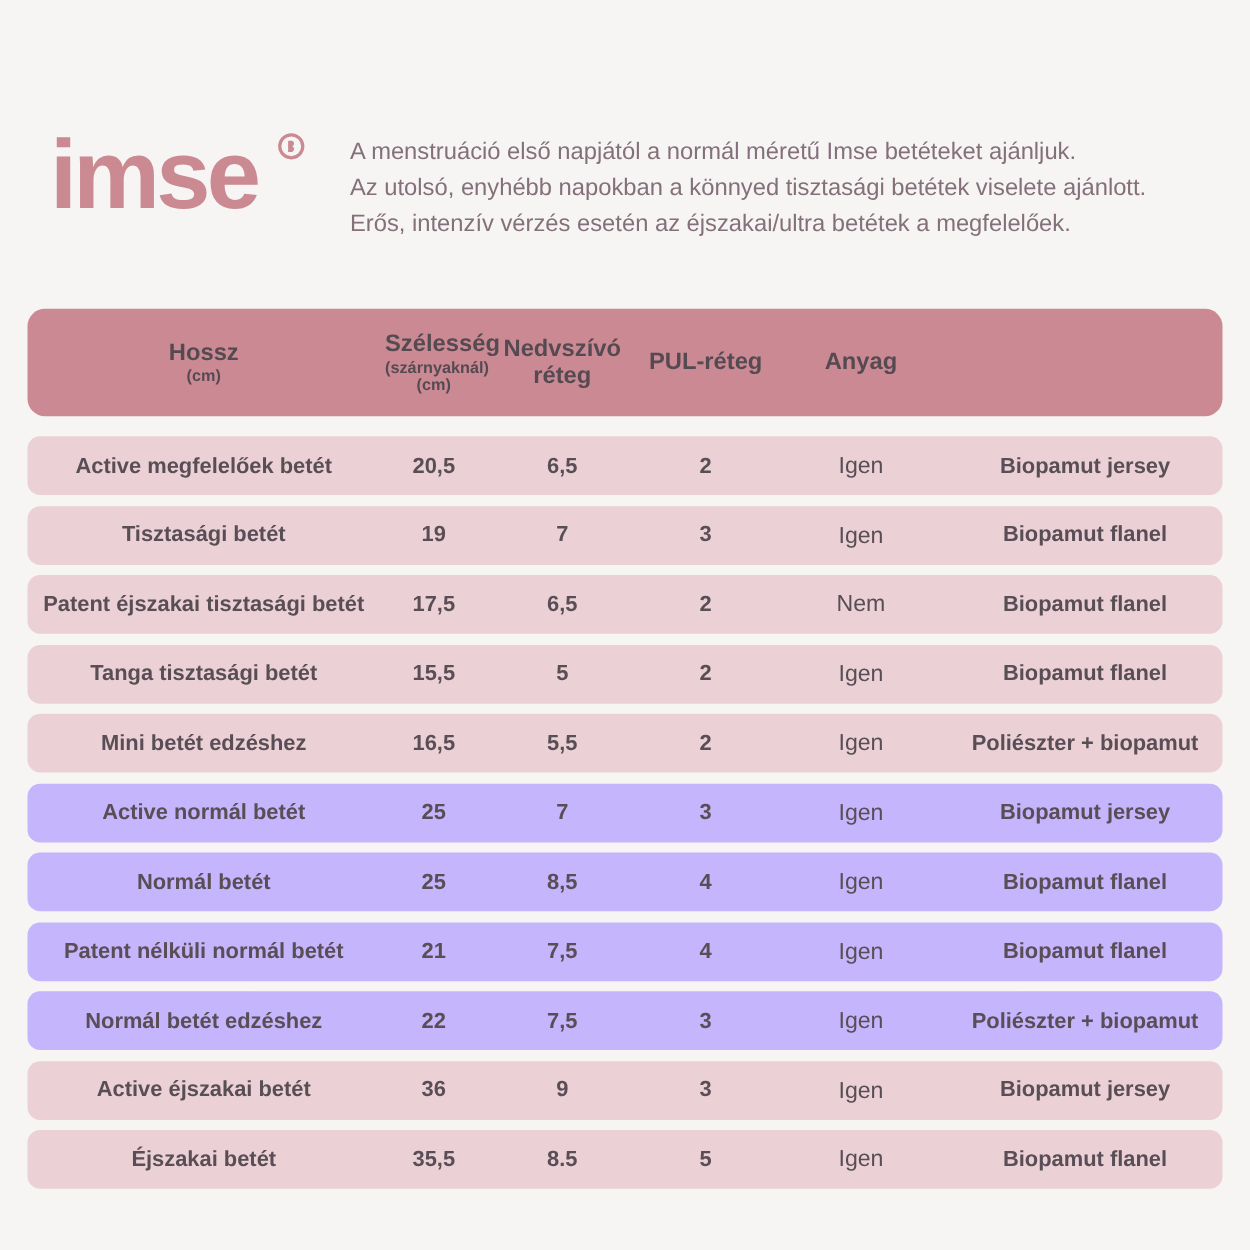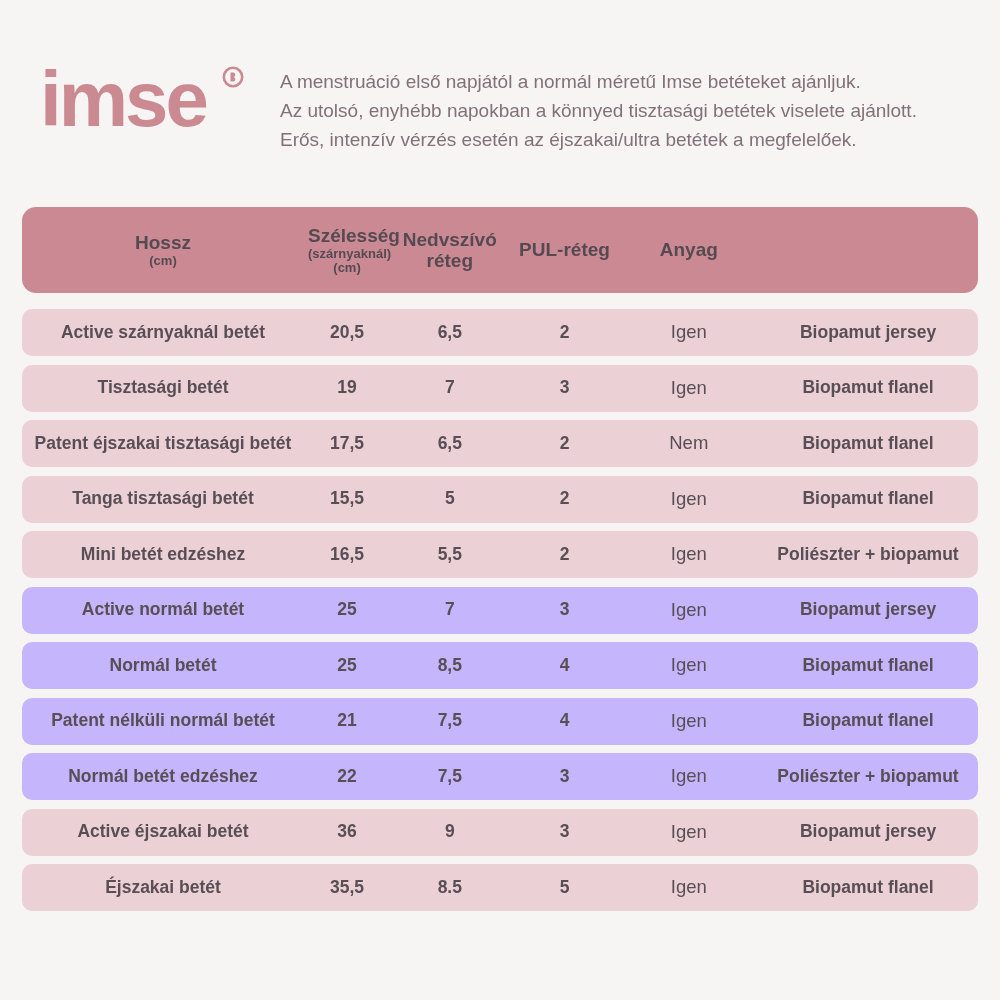--- a/index.html
+++ b/index.html
@@ -8,21 +8,21 @@
     width: 1000px;
     height: 1000px;
     background: #f6f5f3;
     font-family: "Liberation Sans", "DejaVu Sans", sans-serif;
     overflow: hidden;
   }
   .page {
     width: 1000px;
     height: 1000px;
     box-sizing: border-box;
-    padding-top: 64px;
+    padding-top: 104px;
   }
 
   
   .top {
     display: flex;
     align-items: flex-start;
     padding: 0 40px 0 40px;
     height: 125px;
   }
   .logo {
@@ -138,21 +138,21 @@
         </div>
         <div class="th">
           <div>PUL-réteg</div>
         </div>
         <div class="th">
           <div>Anyag</div>
         </div>
       </div>
     <div class="tbody" id="tbody">
         <div class="row grid-cols light">
-          <div class="cell">Active szárnyaknál betét</div>
+          <div class="cell">Active megfelelőek betét</div>
           <div class="cell">20,5</div>
           <div class="cell">6,5</div>
           <div class="cell">2</div>
           <div class="cell pul">Igen</div>
           <div class="cell">Biopamut jersey</div>
         </div>
         <div class="row grid-cols light">
           <div class="cell">Tisztasági betét</div>
           <div class="cell">19</div>
           <div class="cell">7</div>

